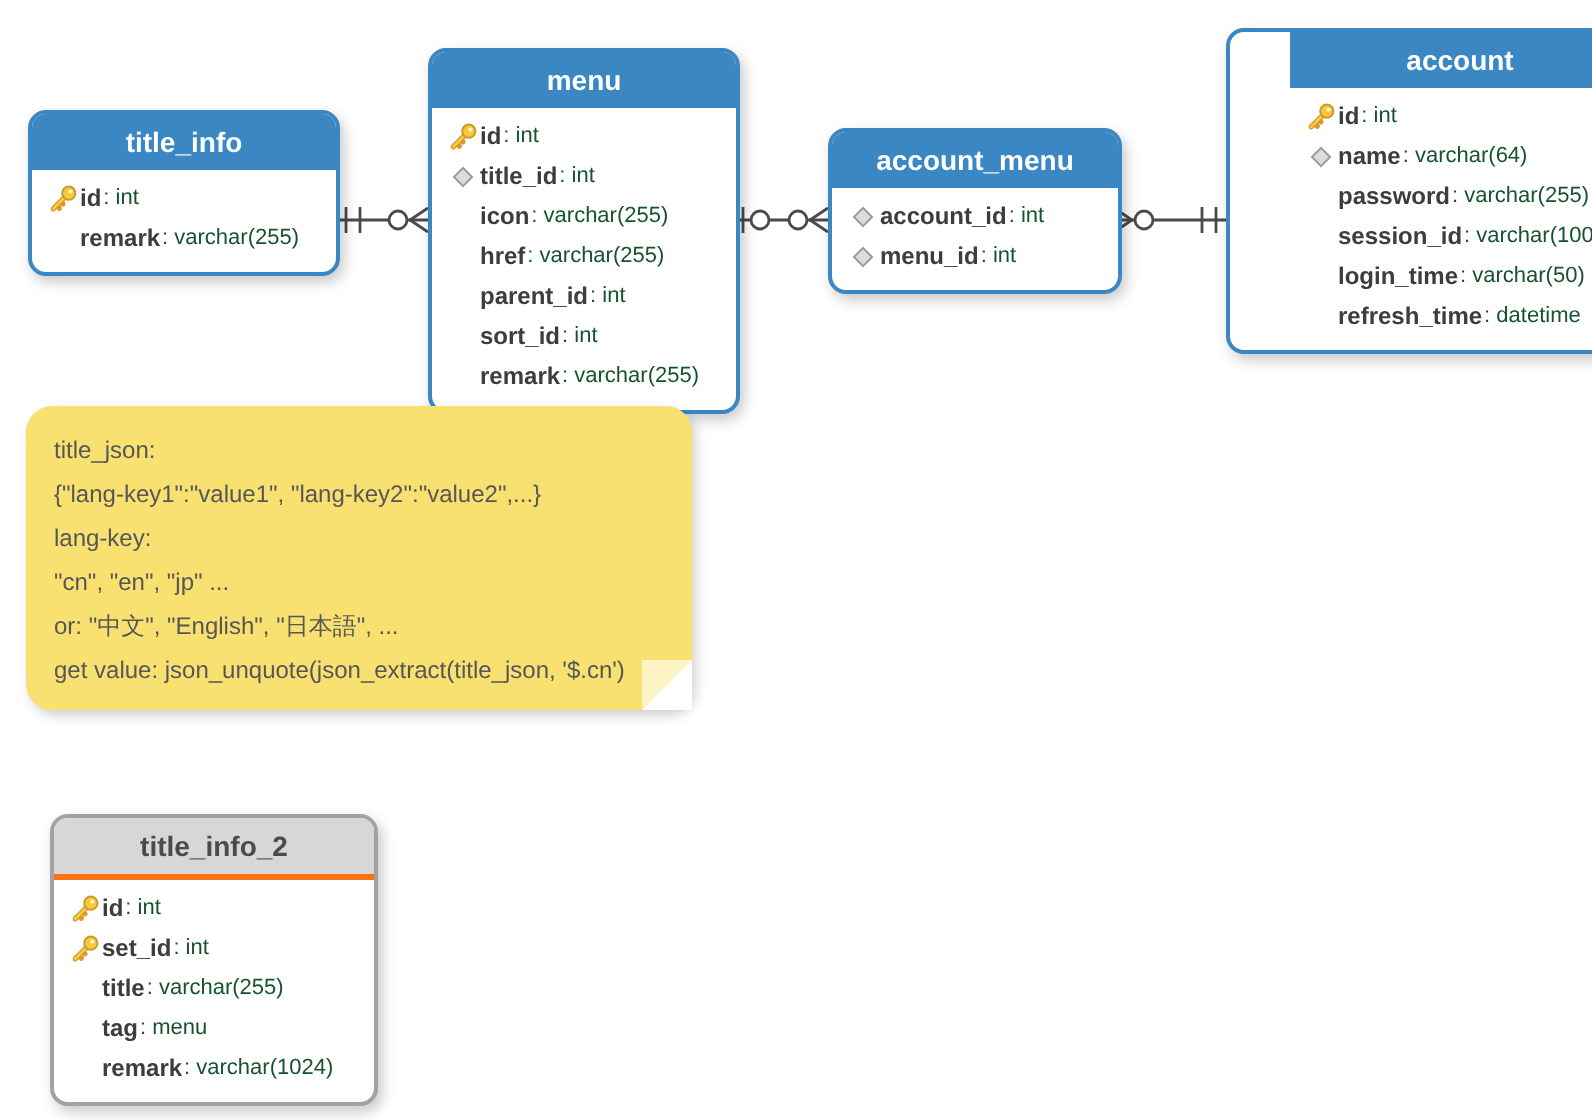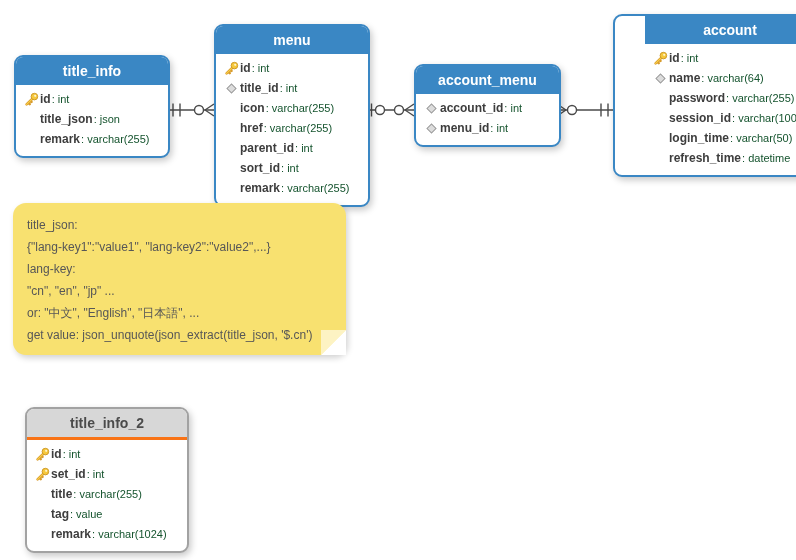--- a/index.html
+++ b/index.html
@@ -82,25 +82,20 @@
               <path d="M8.2 6.8 L2.6 12.4" stroke="#f8cf4a" stroke-width="1.2" stroke-linecap="round"></path>
               <circle cx="10.4" cy="4.6" r="3.3" fill="#f6c83c" stroke="#cf9a28"></circle>
               <circle cx="11.2" cy="3.8" r="1.1" fill="#fdf4cf"></circle>
             </svg>
           </span>
         <span class="fname">id</span>
         <span class="ftype">: int</span>
       </div>
       <div class="row">
         <span class="fi"></span>
-        <span class="fname">title_json</span>
-        <span class="ftype">: json</span>
-      </div>
-      <div class="row">
-        <span class="fi"></span>
         <span class="fname">remark</span>
         <span class="ftype">: varchar(255)</span>
       </div>
     </div>
   </div>
 
   <div class="tbl" style="left:214px;top:24px;width:152px;">
     <div class="tbl-header">menu</div>
     <div class="tbl-body">
       <div class="row">
@@ -262,21 +257,21 @@
         <span class="ftype">: int</span>
       </div>
       <div class="row">
         <span class="fi"></span>
         <span class="fname">title</span>
         <span class="ftype">: varchar(255)</span>
       </div>
       <div class="row">
         <span class="fi"></span>
         <span class="fname">tag</span>
-        <span class="ftype">: value</span>
+        <span class="ftype">: menu</span>
       </div>
       <div class="row">
         <span class="fi"></span>
         <span class="fname">remark</span>
         <span class="ftype">: varchar(1024)</span>
       </div>
     </div>
   </div>
 
 </div>

